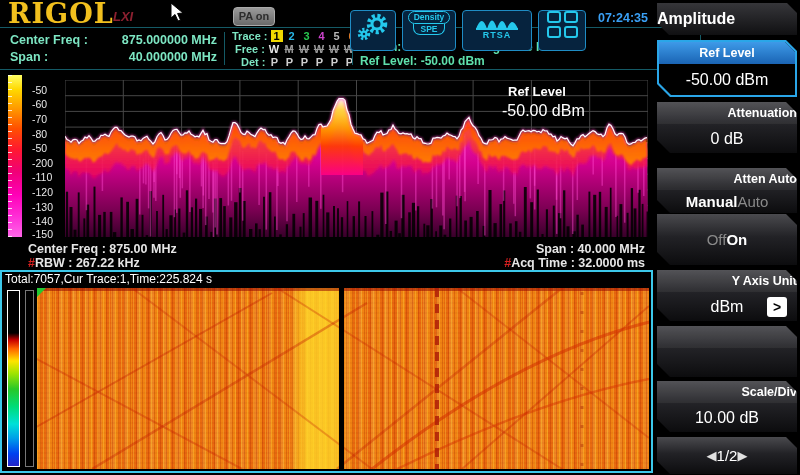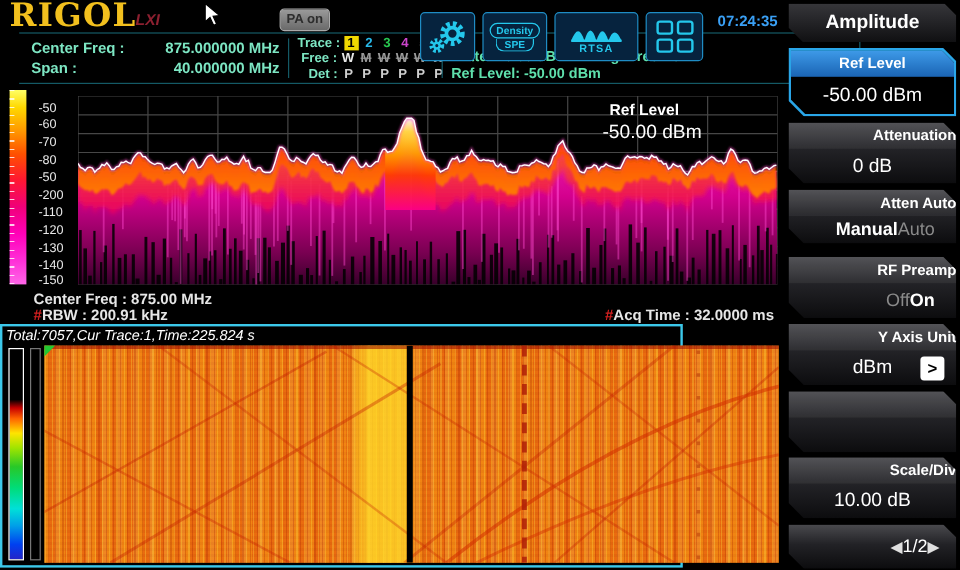--- a/index.html
+++ b/index.html
@@ -11,33 +11,33 @@
   .logo{position:absolute;left:8px;top:-2px;font-family:"DejaVu Serif",serif;font-weight:bold;
         font-size:27px;color:#f2c01e;letter-spacing:1px;}
   .lxi{position:absolute;left:113px;top:9px;font-style:italic;font-weight:bold;font-size:13px;color:#8c2030;}
   .pa-btn{position:absolute;left:233px;top:7px;width:42px;height:19px;border-radius:4px;
           background:linear-gradient(180deg,#9a9a9a,#6a6a6a);border:1px solid #aaa;
           color:#2d2d2d;font-weight:bold;font-size:11px;text-align:center;line-height:17px;}
   .cursor{position:absolute;left:170px;top:2px;z-index:30;}
 
   .toolbar{position:absolute;left:350px;top:10px;display:flex;gap:6px;z-index:5;}
   .tool-btn{height:41px;background:#06233e;border:1px solid #1f8cc4;border-radius:4px;
-            display:flex;flex-direction:column;align-items:center;justify-content:center;color:#24c8ec;}
+            display:flex;flex-direction:column;align-items:center;justify-content:flex-start;color:#24c8ec;}
   .dens-box{border:1.5px solid #24c8ec;border-radius:7px;font-size:8.5px;font-weight:bold;
             padding:0 5px;line-height:11px;}
   .dens-tab{border:1.5px solid #24c8ec;border-top:none;border-radius:0 0 7px 7px;font-size:8.5px;
             font-weight:bold;padding:0 6px;line-height:10px;}
   .rtsa-lbl{font-size:9px;font-weight:bold;letter-spacing:1px;line-height:9px;}
   .grid-ic{display:grid;grid-template-columns:14px 14px;grid-template-rows:12px 12px;gap:3px;}
   .grid-ic div{border:2px solid #24c8ec;border-radius:3px;}
   .clock{position:absolute;right:152px;top:10px;width:90px;text-align:right;color:#3aa0f5;
          font-weight:bold;font-size:12.5px;line-height:16px;}
 
   
-  .info-panel{position:absolute;left:16px;top:27px;width:701px;height:43px;border:1px solid #145a66;
+  .info-panel{position:absolute;left:0;top:27px;width:701px;height:43px;border:1px solid #145a66;
               border-left:none;background:#000;}
   .ip-label{color:#7de6c3;font-weight:bold;font-size:12.5px;position:absolute;white-space:nowrap;}
   .vdiv{position:absolute;top:4px;bottom:4px;width:1px;background:#145a66;}
   .trace-row{position:absolute;color:#7de6c3;font-weight:bold;font-size:11px;white-space:nowrap;}
   .trace-num{display:inline-block;width:12px;text-align:center;margin-right:3px;font-weight:bold;}
   .tt{display:inline-block;width:12px;margin-right:3px;color:#e8e8e8;text-align:center;}
   .tt.off{color:#9a9a9a;text-decoration:line-through;}
   .dd{display:inline-block;width:12px;margin-right:3px;color:#cfcfcf;text-align:center;}
   .green-txt{color:#5fe0ac;font-weight:bold;font-size:12px;position:absolute;white-space:nowrap;}
 
@@ -52,50 +52,50 @@
   .spec-wrap{position:absolute;left:65px;top:10px;width:583px;height:157px;z-index:2;}
   .spec-wrap svg{width:100%;height:100%;display:block;}
   .ref-ovl1{position:absolute;left:508px;top:14px;z-index:3;font-weight:bold;font-size:13px;color:#fff;}
   .ref-ovl2{position:absolute;left:502px;top:32px;z-index:3;font-size:16px;color:#fff;}
 
   
   .foot{position:absolute;font-size:12.5px;font-weight:bold;color:#e6e6e6;white-space:nowrap;}
   .hash{color:#d42020;}
 
   
-  .sg-panel{position:absolute;left:0;top:270px;width:569px;height:203px;border:2px solid #3cc8ea;background:#000;font-style:italic;}
+  .sg-panel{position:absolute;left:0;top:270px;width:653px;height:203px;border:2px solid #3cc8ea;background:#000;}
   .sg-status{position:absolute;left:3px;top:0px;font-size:12px;color:#fff;white-space:nowrap;}
   .sg-cbar{position:absolute;left:5px;top:18px;width:13px;height:177px;border:1px solid #fff;
     background:linear-gradient(180deg,#000 0%,#000 24%,#c80000 28%,#ff6400 33%,#ffe400 40%,
                #a0e400 47%,#28c828 56%,#00dc78 66%,#00e0d8 76%,#00a0e8 84%,#0040f0 93%,#2424c8 100%);}
   .sg-posbar{position:absolute;left:23px;top:18px;width:9px;height:177px;background:#000;border:1px solid #777;}
   .sg-green{position:absolute;left:35px;top:16px;width:0;height:0;
     border-top:9px solid #22c832;border-right:9px solid transparent;z-index:4;}
   .wf{position:absolute;left:35px;top:16px;width:612px;height:181px;background-color:#ee7612;
     background-image:
       linear-gradient(180deg,rgba(150,10,0,.55) 0 3px,transparent 3px),
       linear-gradient(90deg,transparent 0 41%,rgba(255,216,40,.8) 44% 48.5%,transparent 51%),
       repeating-linear-gradient(90deg,rgba(255,230,70,.30) 0 1px,transparent 1px 3px,rgba(170,30,0,.28) 3px 4px,transparent 4px 6px),
       repeating-linear-gradient(90deg,rgba(255,190,20,.20) 0 4px,rgba(215,60,0,.18) 4px 9px,rgba(255,240,130,.14) 9px 13px),
       repeating-linear-gradient(0deg,rgba(120,20,0,.07) 0 2px,transparent 2px 5px);}
   .wf svg{position:absolute;inset:0;width:100%;height:100%;}
 
   
-  .sb-title{position:absolute;left:657px;top:3px;width:140px;height:32px;text-align:center;
+  .sb-title{position:absolute;left:657px;top:3px;width:140px;height:32px;
     line-height:32px;font-weight:bold;font-size:16px;color:#fff;
     background:linear-gradient(180deg,#36363a,#101012);
     clip-path:polygon(0 0,calc(100% - 10px) 0,100% 10px,100% 100%,12px 100%,0 calc(100% - 12px));}
   .sb-btn{position:absolute;left:657px;width:140px;
     background:linear-gradient(180deg,#4a4a4e 0%,#222226 45%,#0c0c0e 100%);
     clip-path:polygon(0 0,calc(100% - 11px) 0,100% 11px,100% 100%,13px 100%,0 calc(100% - 13px));
     display:flex;flex-direction:column;}
   .sb-head{height:22px;line-height:23px;text-align:right;font-weight:bold;font-size:12.5px;color:#fff;
            background:rgba(255,255,255,.05);}
   .sb-val{flex:1;display:flex;align-items:center;justify-content:center;font-size:16px;color:#fff;}
-  .sb-val.toggle{justify-content:flex-end;padding:0 18px;font-size:15px;}
+  .sb-val.toggle{justify-content:center;padding:0 18px;font-size:15px;}
   .opt-on{font-weight:bold;color:#fff;}
   .opt-off{color:#8a8a8a;}
   .sel-wrap{position:absolute;left:657px;top:40px;width:140px;height:57px;background:#2aa6e8;
     clip-path:polygon(0 0,calc(100% - 11px) 0,100% 11px,100% 100%,13px 100%,0 calc(100% - 13px));}
   .sel-in{position:absolute;inset:2px;background:#000;display:flex;flex-direction:column;
     clip-path:polygon(0 0,calc(100% - 10px) 0,100% 10px,100% 100%,12px 100%,0 calc(100% - 12px));}
   .sel-head{height:22px;line-height:22px;text-align:center;font-weight:bold;font-size:12.5px;color:#fff;
     background:linear-gradient(180deg,#3e9ae8,#1a64b4);}
   .arrow-box{position:absolute;right:10px;top:50%;transform:translateY(-50%);width:20px;height:20px;
     background:#fff;border-radius:3px;color:#000;font-weight:bold;font-size:14px;text-align:center;line-height:20px;}
@@ -444,21 +444,22 @@
           <polyline points="0,56.2 2,59.5 4,60.4 6,62.2 8,59.8 10,59.3 12,60.0 14,63.5 16,61.3 18,60.2 20,57.1 22,58.1 24,55.7 26,58.1 28,61.3 30,61.2 32,59.0 34,58.6 36,55.3 38,55.5 40,54.2 42,55.6 44,56.4 46,52.0 48,49.4 50,47.3 52,47.4 54,50.4 56,50.6 58,53.0 60,54.9 62,56.1 64,57.1 66,56.0 68,56.2 70,56.9 72,60.9 74,59.9 76,60.8 78,58.4 80,57.3 82,56.3 84,59.5 86,61.4 88,64.0 90,61.6 92,56.7 94,53.9 96,52.5 98,55.5 100,60.0 102,59.4 104,57.2 106,53.2 108,50.5 110,49.5 112,49.4 114,52.4 116,55.0 118,54.8 120,52.8 122,53.0 124,51.0 126,54.3 128,55.3 130,56.8 132,56.2 134,56.9 136,53.4 138,50.3 140,54.6 142,53.6 144,60.1 146,61.2 148,62.2 150,59.7 152,59.7 154,62.8 156,63.7 158,63.7 160,63.7 162,61.6 164,55.9 166,49.0 168,42.7 170,42.6 172,44.2 174,48.0 176,52.4 178,54.1 180,54.6 182,51.2 184,52.5 186,54.6 188,55.4 190,56.6 192,52.8 194,49.9 196,48.1 198,49.6 200,49.4 202,53.4 204,55.4 206,54.8 208,57.6 210,57.0 212,57.5 214,62.3 216,63.3 218,62.4 220,64.4 222,59.7 224,56.6 226,53.2 228,51.0 230,51.2 232,53.8 234,57.5 236,59.6 238,58.9 240,55.9 242,58.6 244,58.8 246,56.9 248,54.9 250,54.6 252,48.6 254,44.6 256,44.2 258,47.0 260,46.3 262,46.0 264,42.9 266,39.4 268,30.8 270,26.0 272,21.4 274,18.5 276,18.5 278,18.5 280,20.3 282,30.0 284,34.8 286,44.4 288,49.0 290,53.3 292,53.6 294,54.5 296,54.9 298,58.7 300,59.8 302,63.3 304,62.3 306,61.2 308,60.3 310,55.3 312,52.2 314,52.5 316,50.7 318,54.9 320,54.2 322,53.5 324,49.8 326,49.5 328,45.2 330,48.9 332,50.6 334,53.4 336,53.9 338,53.0 340,53.8 342,53.6 344,54.4 346,54.0 348,57.8 350,59.0 352,56.7 354,58.7 356,58.7 358,62.9 360,63.3 362,64.0 364,63.8 366,63.3 368,58.2 370,58.1 372,57.4 374,57.7 376,58.1 378,56.0 380,55.4 382,53.1 384,54.6 386,55.3 388,56.4 390,56.6 392,58.9 394,56.2 396,50.1 398,47.9 400,41.5 402,39.4 404,37.4 406,42.7 408,45.8 410,47.4 412,50.5 414,55.6 416,58.2 418,62.5 420,63.7 422,64.0 424,59.9 426,60.0 428,59.5 430,57.4 432,58.2 434,61.9 436,59.1 438,58.8 440,56.6 442,58.1 444,58.7 446,59.4 448,60.3 450,60.0 452,60.2 454,56.1 456,51.9 458,50.0 460,51.5 462,51.0 464,50.6 466,51.7 468,50.4 470,50.6 472,51.9 474,51.3 476,52.7 478,49.5 480,51.0 482,50.9 484,54.2 486,54.2 488,56.9 490,56.3 492,61.0 494,59.5 496,56.5 498,57.9 500,58.9 502,58.1 504,61.6 506,64.3 508,65.8 510,62.6 512,58.8 514,58.9 516,55.6 518,54.6 520,57.0 522,55.3 524,53.5 526,52.1 528,50.6 530,51.6 532,53.7 534,54.6 536,54.1 538,56.6 540,54.6 542,47.8 544,44.2 546,45.5 548,48.9 550,53.8 552,55.5 554,53.6 556,53.3 558,53.7 560,57.0 562,62.7 564,64.4 566,63.9 568,62.5 570,62.3 572,60.3 574,59.6 576,61.1 578,59.6 580,58.1 582,57.6 " fill="none" stroke="#ff50cc" stroke-width="3" opacity="0.55" filter="url(#blur1)"></polyline>
           <polyline points="0,56.2 2,59.5 4,60.4 6,62.2 8,59.8 10,59.3 12,60.0 14,63.5 16,61.3 18,60.2 20,57.1 22,58.1 24,55.7 26,58.1 28,61.3 30,61.2 32,59.0 34,58.6 36,55.3 38,55.5 40,54.2 42,55.6 44,56.4 46,52.0 48,49.4 50,47.3 52,47.4 54,50.4 56,50.6 58,53.0 60,54.9 62,56.1 64,57.1 66,56.0 68,56.2 70,56.9 72,60.9 74,59.9 76,60.8 78,58.4 80,57.3 82,56.3 84,59.5 86,61.4 88,64.0 90,61.6 92,56.7 94,53.9 96,52.5 98,55.5 100,60.0 102,59.4 104,57.2 106,53.2 108,50.5 110,49.5 112,49.4 114,52.4 116,55.0 118,54.8 120,52.8 122,53.0 124,51.0 126,54.3 128,55.3 130,56.8 132,56.2 134,56.9 136,53.4 138,50.3 140,54.6 142,53.6 144,60.1 146,61.2 148,62.2 150,59.7 152,59.7 154,62.8 156,63.7 158,63.7 160,63.7 162,61.6 164,55.9 166,49.0 168,42.7 170,42.6 172,44.2 174,48.0 176,52.4 178,54.1 180,54.6 182,51.2 184,52.5 186,54.6 188,55.4 190,56.6 192,52.8 194,49.9 196,48.1 198,49.6 200,49.4 202,53.4 204,55.4 206,54.8 208,57.6 210,57.0 212,57.5 214,62.3 216,63.3 218,62.4 220,64.4 222,59.7 224,56.6 226,53.2 228,51.0 230,51.2 232,53.8 234,57.5 236,59.6 238,58.9 240,55.9 242,58.6 244,58.8 246,56.9 248,54.9 250,54.6 252,48.6 254,44.6 256,44.2 258,47.0 260,46.3 262,46.0 264,42.9 266,39.4 268,30.8 270,26.0 272,21.4 274,18.5 276,18.5 278,18.5 280,20.3 282,30.0 284,34.8 286,44.4 288,49.0 290,53.3 292,53.6 294,54.5 296,54.9 298,58.7 300,59.8 302,63.3 304,62.3 306,61.2 308,60.3 310,55.3 312,52.2 314,52.5 316,50.7 318,54.9 320,54.2 322,53.5 324,49.8 326,49.5 328,45.2 330,48.9 332,50.6 334,53.4 336,53.9 338,53.0 340,53.8 342,53.6 344,54.4 346,54.0 348,57.8 350,59.0 352,56.7 354,58.7 356,58.7 358,62.9 360,63.3 362,64.0 364,63.8 366,63.3 368,58.2 370,58.1 372,57.4 374,57.7 376,58.1 378,56.0 380,55.4 382,53.1 384,54.6 386,55.3 388,56.4 390,56.6 392,58.9 394,56.2 396,50.1 398,47.9 400,41.5 402,39.4 404,37.4 406,42.7 408,45.8 410,47.4 412,50.5 414,55.6 416,58.2 418,62.5 420,63.7 422,64.0 424,59.9 426,60.0 428,59.5 430,57.4 432,58.2 434,61.9 436,59.1 438,58.8 440,56.6 442,58.1 444,58.7 446,59.4 448,60.3 450,60.0 452,60.2 454,56.1 456,51.9 458,50.0 460,51.5 462,51.0 464,50.6 466,51.7 468,50.4 470,50.6 472,51.9 474,51.3 476,52.7 478,49.5 480,51.0 482,50.9 484,54.2 486,54.2 488,56.9 490,56.3 492,61.0 494,59.5 496,56.5 498,57.9 500,58.9 502,58.1 504,61.6 506,64.3 508,65.8 510,62.6 512,58.8 514,58.9 516,55.6 518,54.6 520,57.0 522,55.3 524,53.5 526,52.1 528,50.6 530,51.6 532,53.7 534,54.6 536,54.1 538,56.6 540,54.6 542,47.8 544,44.2 546,45.5 548,48.9 550,53.8 552,55.5 554,53.6 556,53.3 558,53.7 560,57.0 562,62.7 564,64.4 566,63.9 568,62.5 570,62.3 572,60.3 574,59.6 576,61.1 578,59.6 580,58.1 582,57.6 " fill="none" stroke="#ffffff" stroke-width="1.2"></polyline>
         </svg>
     </div>
 
     <span class="ref-ovl1">Ref Level</span>
     <span class="ref-ovl2">-50.00 dBm</span>
   </div>
 
   <span class="foot" style="left:28px;top:242px;">Center Freq : 875.00 MHz</span>
-  <span class="foot" style="left:28px;top:256px;"><span class="hash">#</span><span>RBW : 200.91 kHz</span></span>
+  <span class="foot" style="right:155px;top:242px;">Span : 40.000 MHz</span>
+  <span class="foot" style="left:28px;top:256px;"><span class="hash">#</span><span>RBW : 267.22 kHz</span></span>
   <span class="foot" style="right:155px;top:256px;"><span class="hash">#</span><span>Acq Time : 32.0000 ms</span></span>
 
   <div class="sg-panel">
     <span class="sg-status">Total:7057,Cur Trace:1,Time:225.824 s</span>
     <div class="sg-cbar"></div>
     <div class="sg-posbar"></div>
     <div class="sg-green"></div>
     <div class="wf">
       <svg viewBox="0 0 612 181" preserveAspectRatio="none">
         <line x1="-20" y1="150" x2="235" y2="5" stroke="rgba(195,30,0,.38)" stroke-width="2"></line>
@@ -485,30 +486,29 @@
       <div class="sel-head">Ref Level</div>
       <div class="sb-val">-50.00 dBm</div>
     </div>
   </div>
 
   <div class="sb-btn" style="top:102px;height:51px;">
     <div class="sb-head">Attenuation</div>
     <div class="sb-val">0 dB</div>
   </div>
 
-  <div class="sb-btn" style="top:158px;height:45px;">
+  <div class="sb-btn" style="top:168px;height:45px;">
     <div class="sb-head">Atten Auto</div>
     <div class="sb-val toggle">
       <span class="opt-on">Manual</span>
       <span class="opt-off">Auto</span>
     </div>
   </div>
 
   <div class="sb-btn" style="top:214px;height:51px;">
-    <div class="sb-head">RF Preamp</div>
     <div class="sb-val toggle">
       <span class="opt-off">Off</span>
       <span class="opt-on">On</span>
     </div>
   </div>
 
   <div class="sb-btn" style="top:270px;height:51px;">
     <div class="sb-head">Y Axis Unit</div>
     <div class="sb-val" style="position:relative;">
       <span>dBm</span>

